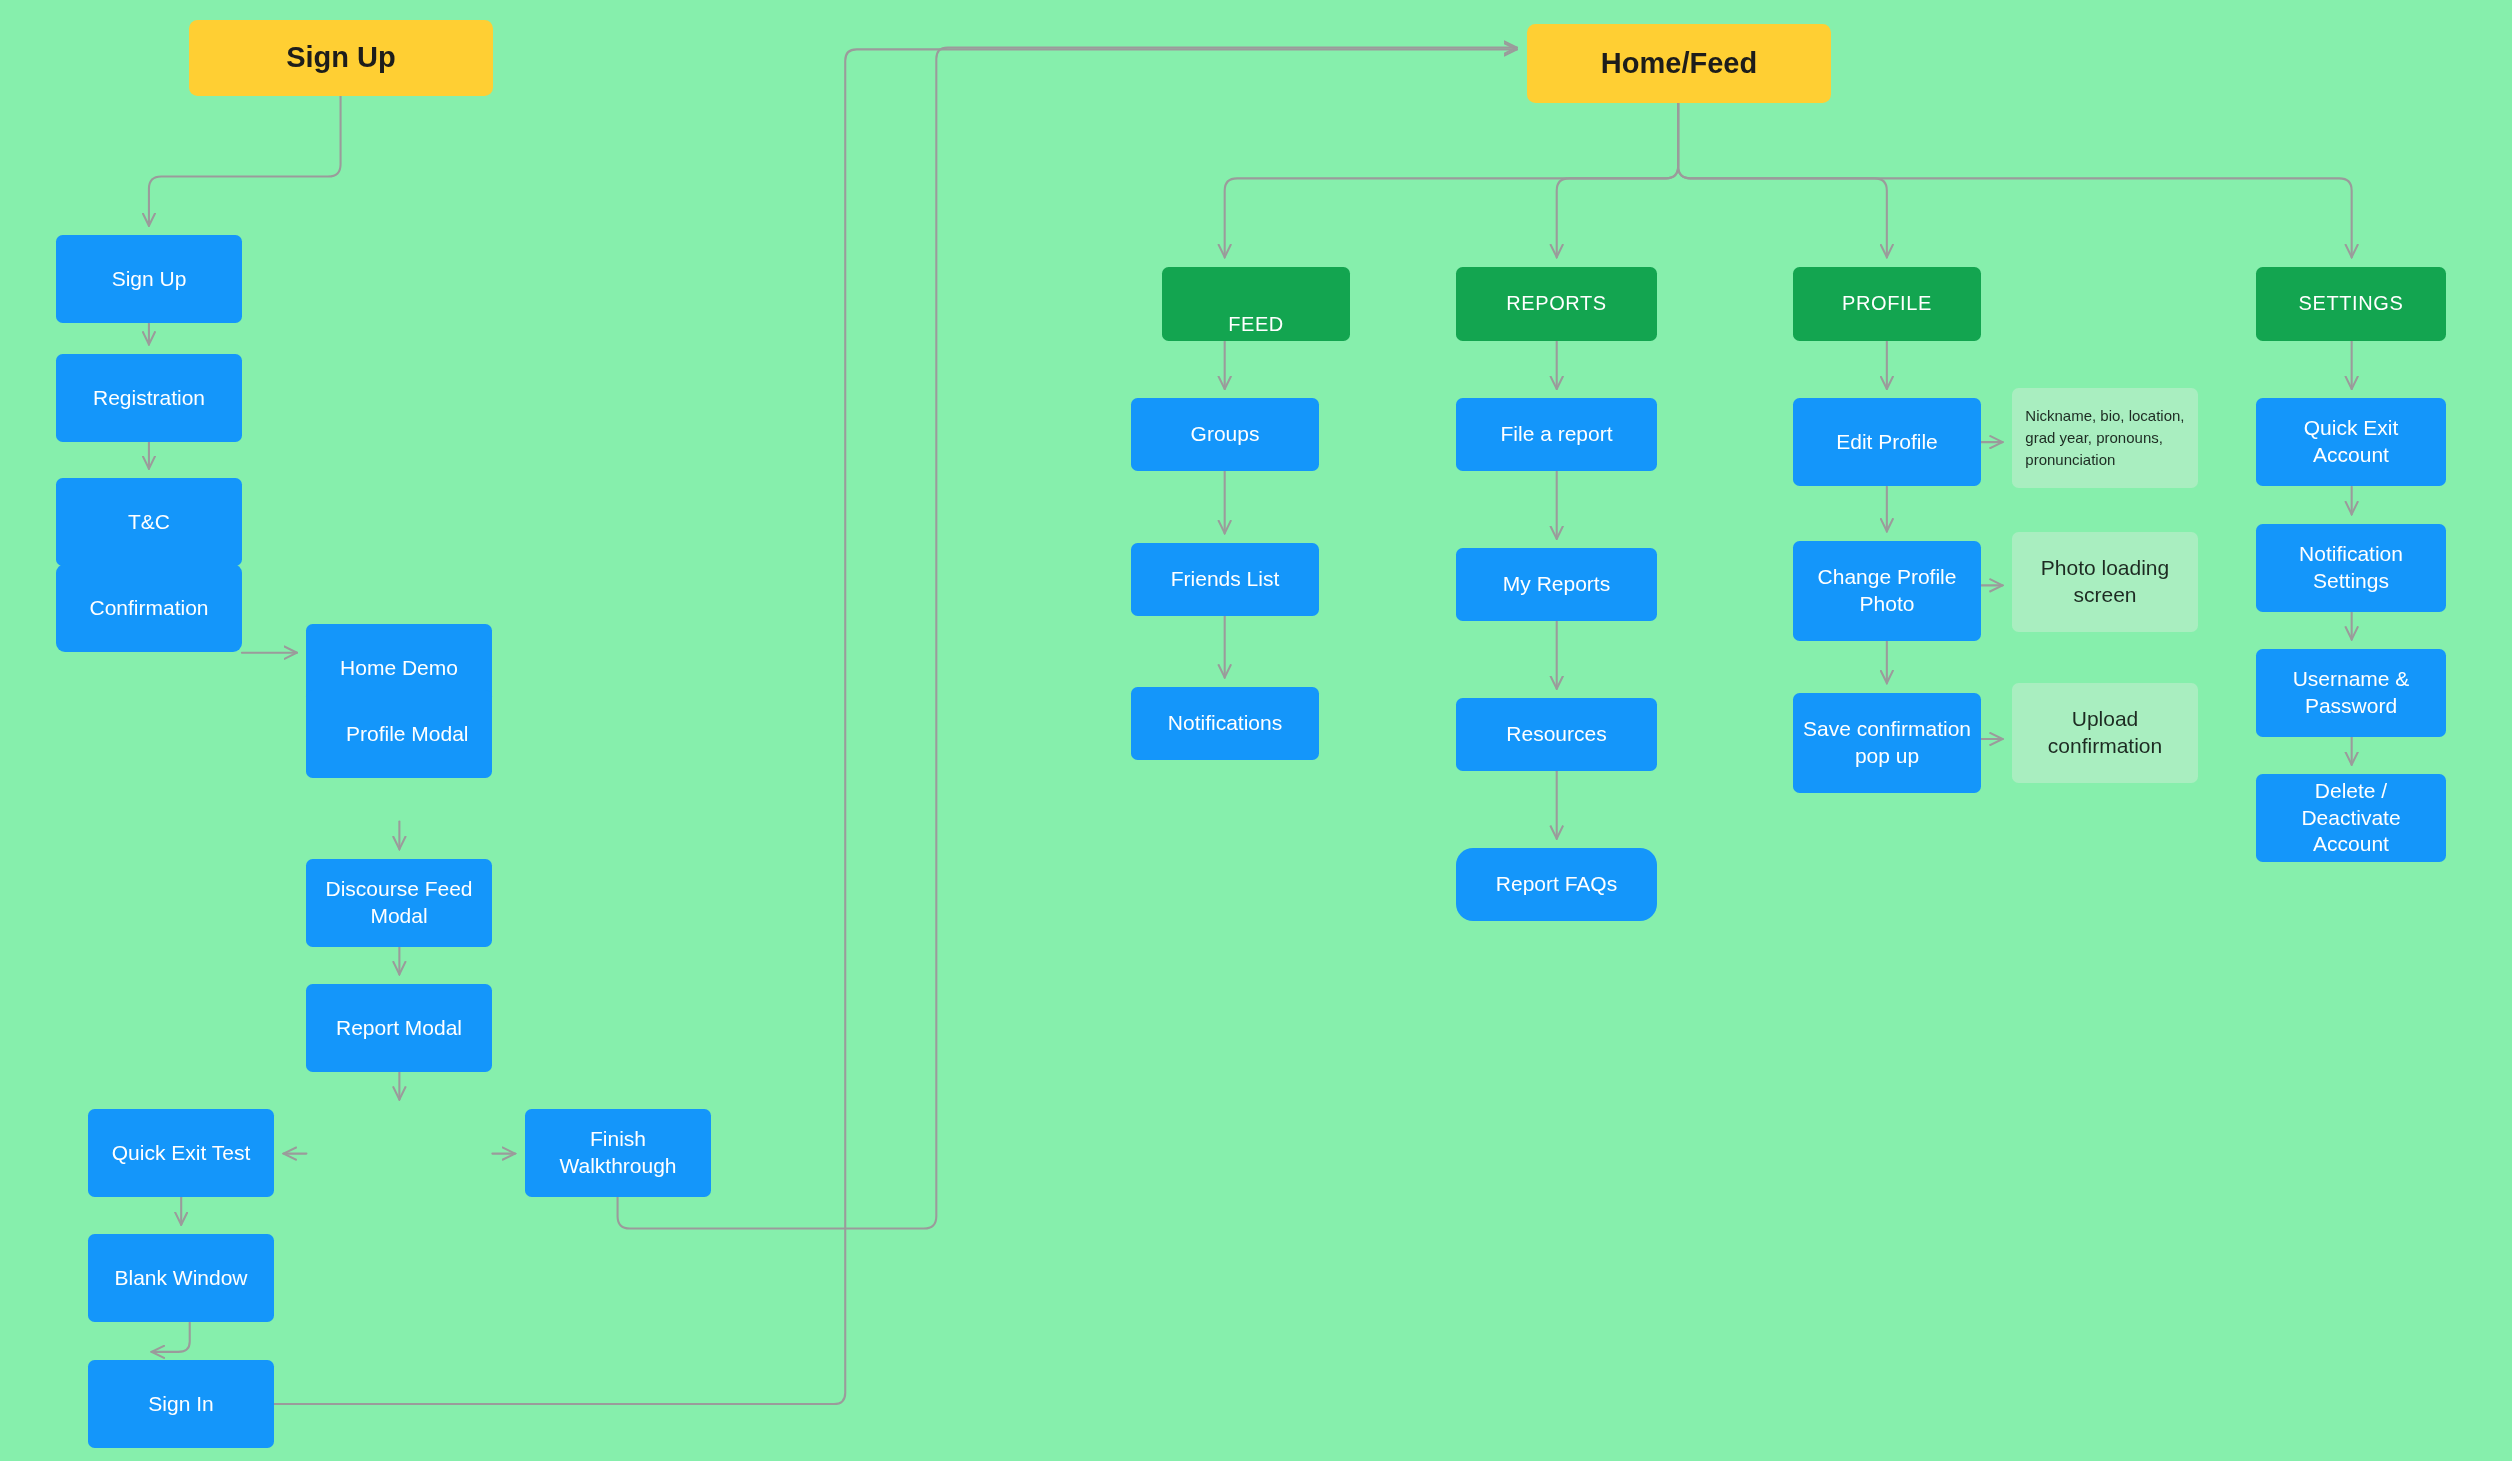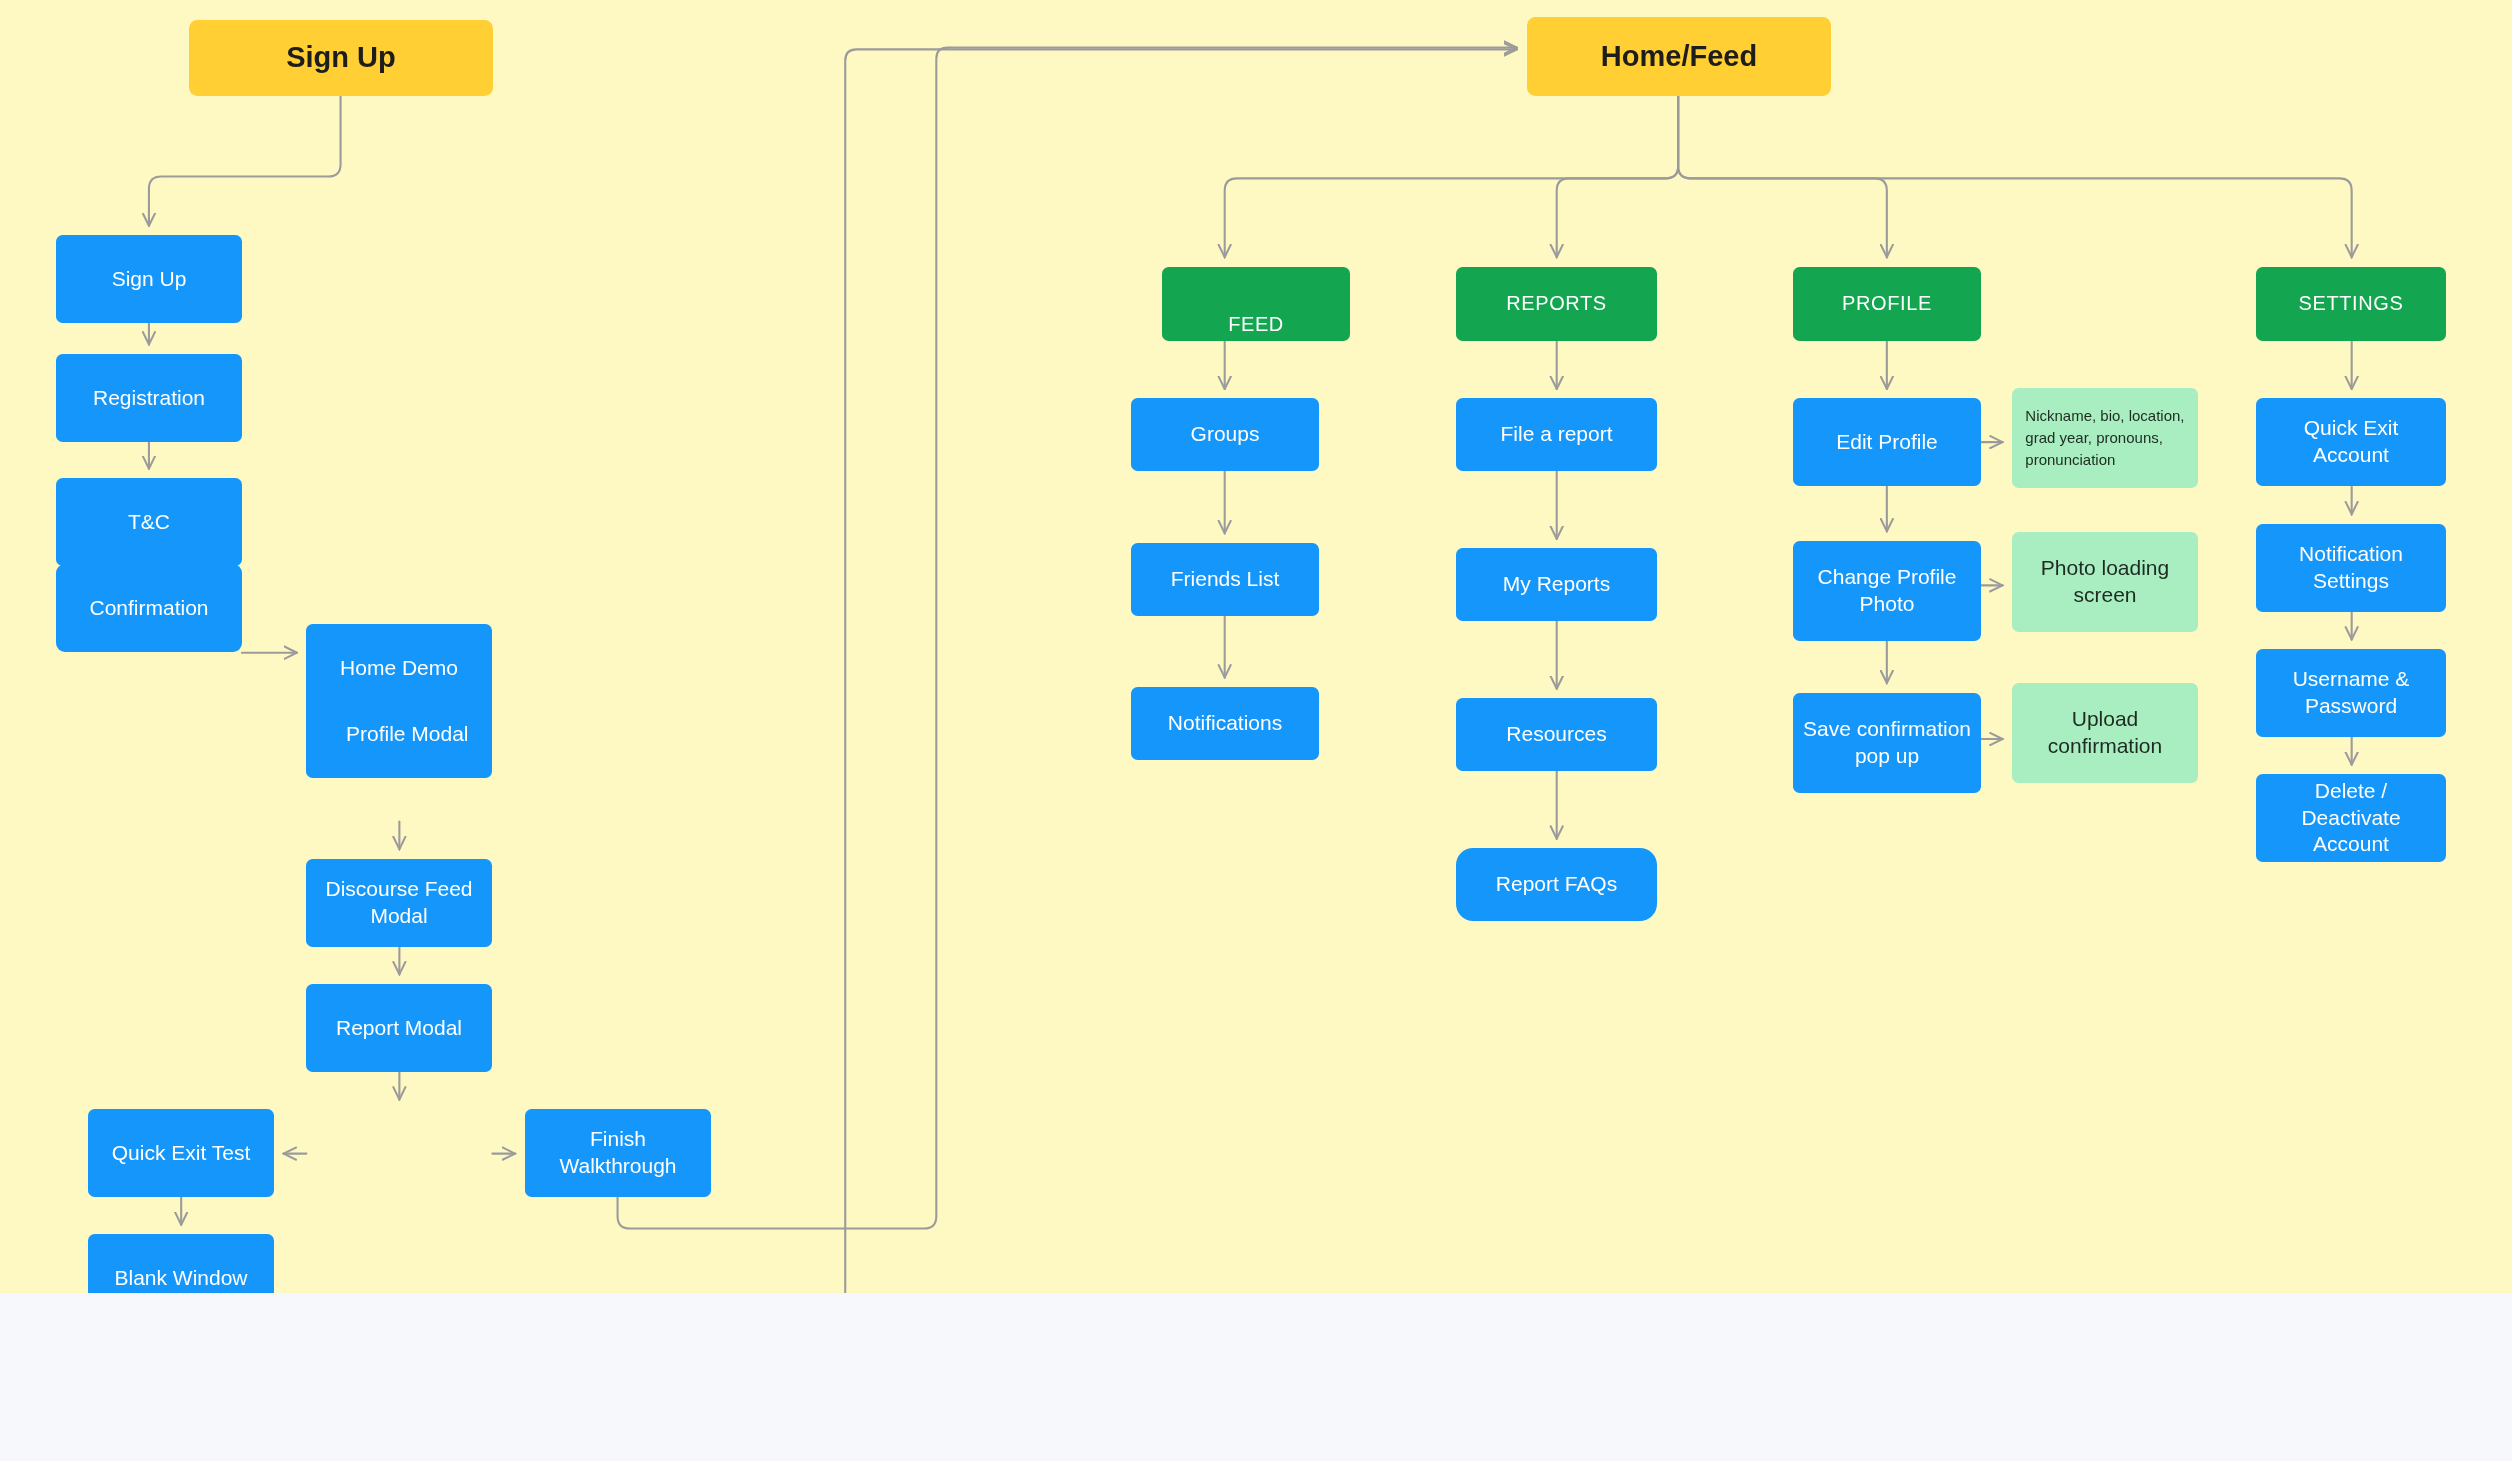--- a/index.html
+++ b/index.html
@@ -3,22 +3,22 @@
 <meta charset="utf-8">
 <style>
   html, body {
     margin: 0;
     padding: 0;
     background: #f7f8fc;
   }
   #canvas {
     position: relative;
     width: 2512px;
-    height: 1293px;
-    background: #fef9c3;
+    height: 1461px;
+    background: #86efac;
     font-family: "Liberation Sans", sans-serif;
     overflow: hidden;
   }
   svg.edges {
     position: absolute;
     left: 0; top: 0;
     width: 2512px;
     height: 1461px;
     pointer-events: none;
   }
@@ -111,21 +111,21 @@
         <path d="M2479,359 L2479,410" marker-end="url(#arrow)" stroke-linecap="round"></path>
         <path d="M2479,513 L2479,542" marker-end="url(#arrow)" stroke-linecap="round"></path>
         <path d="M2479,645 L2479,674" marker-end="url(#arrow)" stroke-linecap="round"></path>
         <path d="M2479,777 L2479,806" marker-end="url(#arrow)" stroke-linecap="round"></path>
       </g>
   </svg>
 
   <div class="node node-root" style="left: 189px; top: 20px; width: 304px; height: 76px;">
       <span>Sign Up</span>
     </div>
-  <div class="node node-root" style="left: 1527px; top: 17px; width: 304px; height: 79px;">
+  <div class="node node-root" style="left: 1527px; top: 24px; width: 304px; height: 79px;">
       <span>Home/Feed</span>
     </div>
 
   <div class="node node-screen" style="left: 56px; top: 235px; width: 186px; height: 88px;">
       <span>Sign Up</span>
     </div>
   <div class="node node-screen" style="left: 56px; top: 354px; width: 186px; height: 88px;">
       <span>Registration</span>
     </div>
   <div class="node node-screen" style="left: 56px; top: 478px; width: 186px; height: 88px;">

